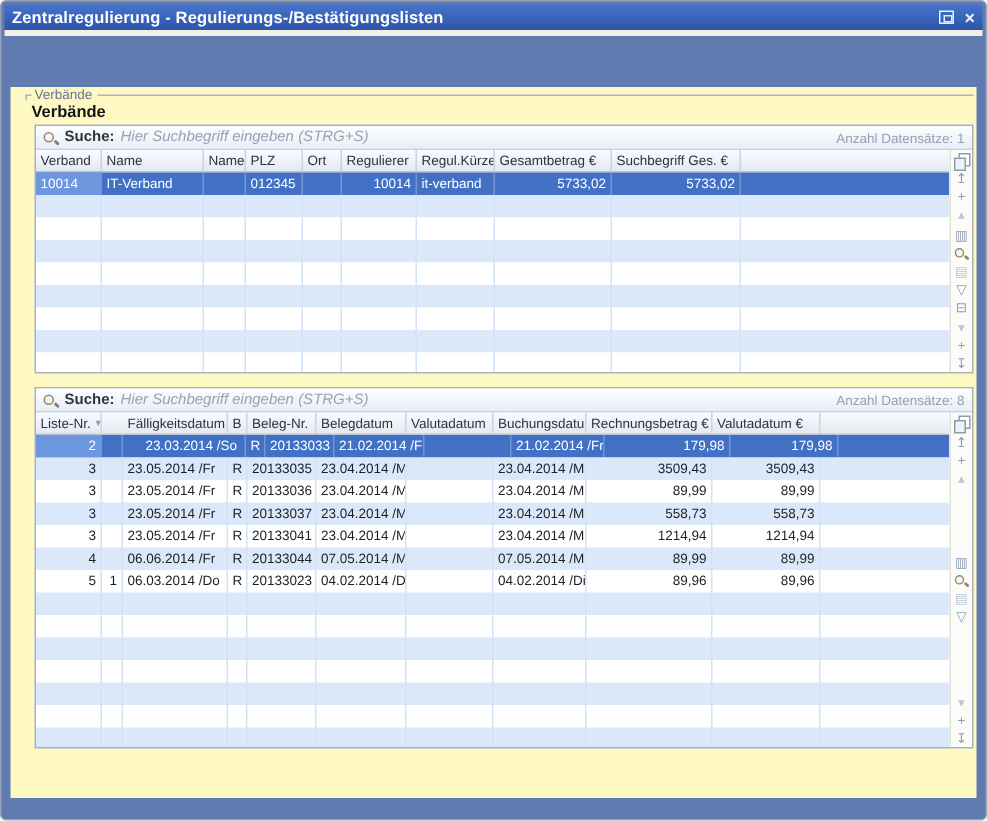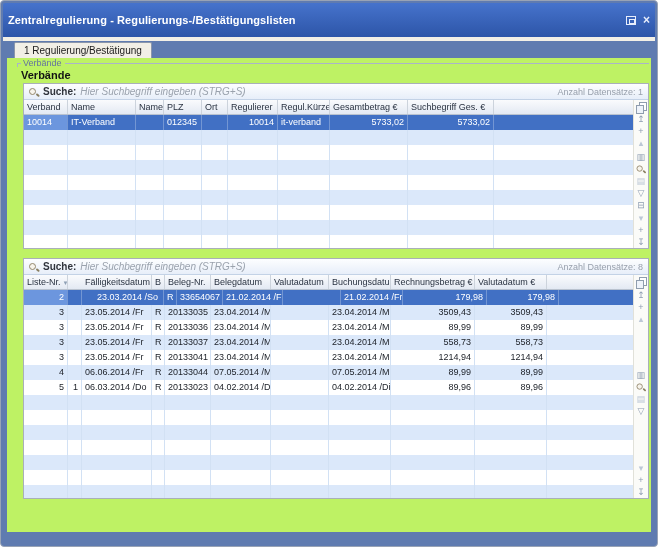--- a/index.html
+++ b/index.html
@@ -1,20 +1,20 @@
 <!DOCTYPE html>
 <html><head>
 <meta charset="utf-8">
 <style>
   * { box-sizing: border-box; margin: 0; padding: 0; }
   html,body { width: 658px; height: 547px; background:#fff; font-family:"Liberation Sans", sans-serif; }
   .window { position:absolute; inset:0; background:#5f7bb0; border:1px solid #98a3b6; border-radius:4px; overflow:hidden; }
 
   
-  .titlebar { margin:2px 2px 0 2px; height:34px; background:linear-gradient(180deg,#4673cc,#2d55a8);
+  .titlebar { margin:2px 2px 0 2px; height:17px; background:linear-gradient(180deg,#4673cc,#2d55a8);
     border-radius:2px 2px 0 0; display:flex; align-items:center; padding:0 5px; color:#fff; }
   .titlebar .title { font-size:11px; font-weight:bold; letter-spacing:.1px; flex:1; white-space:nowrap; overflow:hidden; }
   .winbtns { display:flex; align-items:center; gap:7px; }
   .restoreglyph { width:10px; height:9px; border:1px solid #e8eefc; position:relative; display:inline-block; }
   .restoreglyph::after { content:""; position:absolute; left:2px; top:2px; width:4px; height:3px; border:1px solid #e8eefc; }
   .closeglyph { color:#e8eefc; font-size:12px; font-weight:bold; line-height:10px; display:inline-block; }
 
   
   .toolbar { margin:0 2px; height:21px; background:linear-gradient(180deg,#f2f7fd,#d7e5f6);
     border-bottom:1px solid #b9c8dd; display:flex; align-items:center; padding-left:7px; }
@@ -23,21 +23,21 @@
   .printer-ic { display:inline-block; }
 
   .gapstrip { margin:0 2px; height:4px; background:#f2efe6; }
 
   
   .tabband { height:17px; margin:0 6px; position:relative; }
   .tab { position:absolute; left:7px; bottom:0; height:16px; padding:2px 9px 0 9px; background:#f2efe6;
     border:1px solid #8b97ab; border-bottom:none; border-radius:2px 2px 0 0; font-size:10px; color:#1a1a1a; white-space:nowrap; }
 
   
-  .content { position:absolute; left:6px; right:6px; top:57px; bottom:14px; background:#bef264; overflow:hidden;
+  .content { position:absolute; left:6px; right:6px; top:57px; bottom:14px; background:#fef9c3; overflow:hidden;
     display:flex; flex-direction:column; }
   .legendrow { display:flex; align-items:center; height:10px; margin:0 2px 0 10px; }
   .legend { font-size:9px; color:#64749f; padding:0 3px 0 2px; white-space:nowrap; }
   .legendtick { width:4px; height:4px; border-left:1px solid #aab4c9; border-top:1px solid #aab4c9; margin-top:4px; }
   .legendline { flex:1; height:0; border-top:1px solid #aab4c9; margin-top:1px; }
 
   .caption { font-size:11px; font-weight:bold; color:#141414; margin:1px 2px 2px 14px; display:flex; align-items:center; gap:6px; }
   .caption .capline { flex:1; height:0; border-top:1px solid #8d9199; position:relative; top:2px; margin-right:2px; }
 
   .panel { margin:0 2px 0 16px; background:#fff; border:1px solid #a9b0b8; display:flex; flex-direction:column; overflow:hidden; }
@@ -96,23 +96,20 @@
     <span class="title">Zentralregulierung - Regulierungs-/Bestätigungslisten</span>
     <span class="winbtns">
       <span><span class="restoreglyph"></span></span>
       <span class="closeglyph">×</span>
     </span>
   </div>
 
 
   <div class="gapstrip"></div>
 
-  <div class="tabband">
-    <div class="tab">1 Regulierung/Bestätigung</div>
-  </div>
 
   <div class="content">
 
     <div class="legendrow">
       <span class="legendtick"></span>
       <span class="legend">Verbände</span>
       <span class="legendline"></span>
     </div>
 
     <div class="caption">
@@ -292,21 +289,21 @@
               <div class="hcell" style="width: 62px; flex: 0 0 62px;">Buchungsdatum</div>
               <div class="hcell" style="width: 84px; flex: 0 0 84px;">Rechnungsbetrag €</div>
               <div class="hcell" style="width: 72px; flex: 0 0 72px;">Valutadatum €</div>
               <div class="hcell fill"></div>
             </div>
             <div class="row sel">
               <div class="cell r focus" style="width: 44px; flex: 0 0 44px;">2</div>
               <div class="cell r" style="width: 14px; flex: 0 0 14px;">&nbsp;</div>
               <div class="cell" style="width: 70px; flex: 0 0 70px; margin-left: 12px;">23.03.2014 /So</div>
               <div class="cell" style="width: 13px; flex: 0 0 13px;">R</div>
-              <div class="cell r" style="width: 46px; flex: 0 0 46px;">33654067</div>
+              <div class="cell r" style="width: 46px; flex: 0 0 46px;">20133033</div>
               <div class="cell" style="width: 60px; flex: 0 0 60px;">21.02.2014 /Fr</div>
               <div class="cell" style="width: 58px; flex: 0 0 58px;">&nbsp;</div>
               <div class="cell" style="width: 62px; flex: 0 0 62px;">21.02.2014 /Fr</div>
               <div class="cell r" style="width: 84px; flex: 0 0 84px;">179,98</div>
               <div class="cell r" style="width: 72px; flex: 0 0 72px;">179,98</div>
               <div class="cell fill">&nbsp;</div>
             </div>
             <div class="row alt">
               <div class="cell r" style="width: 44px; flex: 0 0 44px;">3</div>
               <div class="cell r" style="width: 14px; flex: 0 0 14px;">&nbsp;</div>

